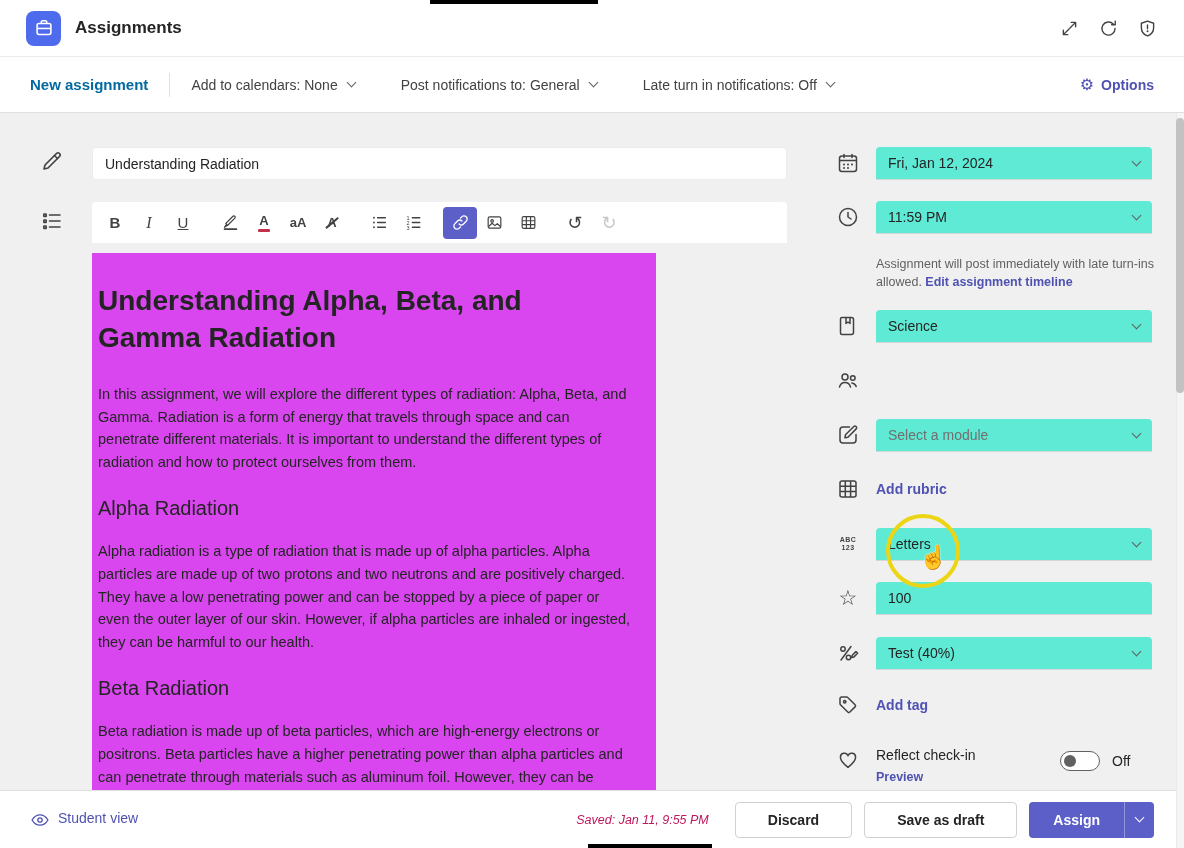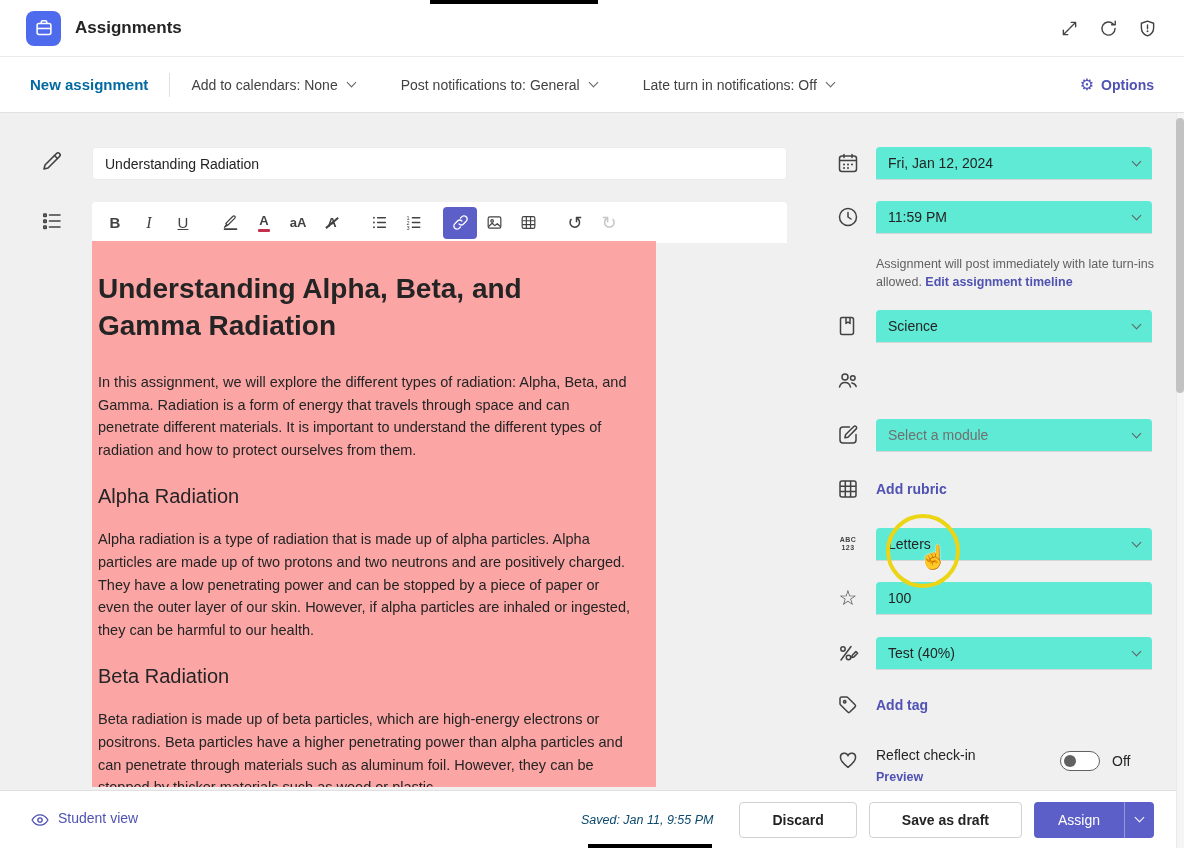--- a/index.html
+++ b/index.html
@@ -43,21 +43,21 @@
   .fb-italic { font-style:italic; font-family:"Liberation Serif", serif; font-size:16px; }
   .fb-underline { text-decoration:underline; }
   .fb-size { font-size:13px; font-weight:600; }
   .fc-wrap { display:flex; flex-direction:column; align-items:center; line-height:1; }
   .fc-a { font-size:13px; font-weight:700; }
   .fc-bar { width:12px; height:3px; background:#c4314b; margin-top:2px; border-radius:1px; }
   .clear-slash { position:absolute; width:16px; height:1.8px; background:#424242; transform:rotate(-40deg); }
   .fb-undo { font-size:18px; }
   .fb-redo { font-size:18px; color:#c7c7c7; }
 
-  .doc { position:absolute; left:92px; top:128px; width:564px; height:546px; background:#fca5a5; padding:30px 26px 20px 6px; overflow:hidden; cursor:text; }
+  .doc { position:absolute; left:92px; top:140px; width:564px; height:546px; background:#d946ef; padding:30px 26px 20px 6px; overflow:hidden; cursor:text; }
   .doc h1 { font-size:28px; font-weight:700; line-height:1.32; margin:0 0 26px; color:#242424; }
   .doc h2 { font-size:20px; font-weight:700; margin:2px 0 22px; }
   .doc h3 { font-size:20px; font-weight:400; margin:0 0 20px; }
   .doc p { font-size:14.5px; line-height:1.56; margin:0 0 24px; color:#242424; }
 
   
   .side-icon { position:absolute; left:836px; width:24px; height:24px; color:#424242; }
   .side-icon svg { width:100%; height:100%; }
   .field { position:absolute; left:876px; width:276px; height:33px; background:#5eead4; border-bottom:1px solid #d6d6d6; border-radius:4px 4px 0 0; display:flex; align-items:center; padding:0 12px; font-size:14px; color:#242424; cursor:pointer; }
   .field .chev { margin-left:auto; }
@@ -70,25 +70,25 @@
   .reflect-label { position:absolute; left:876px; top:634px; font-size:14px; color:#242424; }
   .reflect-preview { position:absolute; left:876px; top:657px; font-size:12.5px; font-weight:700; color:#4f52b2; cursor:pointer; }
   .toggle { position:absolute; left:1060px; top:638px; width:40px; height:20px; border:1px solid #616161; border-radius:10px; background:#fff; cursor:pointer; }
   .toggle .knob { position:absolute; left:3px; top:50%; transform:translateY(-50%); width:12px; height:12px; border-radius:50%; background:#616161; }
   .toggle-state { position:absolute; left:1112px; top:638px; font-size:14px; color:#242424; line-height:20px; }
 
   
   .footer { position:absolute; bottom:0; left:0; right:0; height:58px; background:#fff; border-top:1px solid #e0e0e0; display:flex; align-items:center; padding:0 30px; gap:12px; }
   .student-view { display:flex; gap:8px; color:#4f52b2; font-weight:400; font-size:14px; cursor:pointer; }
   .student-view svg { width:20px; height:20px; }
-  .saved-text { margin-left:auto; margin-right:14px; font-size:12.5px; font-style:italic; color:#0c4a6e; }
+  .saved-text { margin-left:auto; margin-right:14px; font-size:12.5px; font-style:italic; color:#be185d; }
   .btn { height:36px; border-radius:4px; font-size:14px; font-weight:600; font-family:"Liberation Sans", sans-serif; cursor:pointer; }
   .btn.secondary { background:#fff; border:1px solid #d1d1d1; color:#242424; padding:0 32px; }
   .assign-split { display:flex; height:36px; }
-  .assign-main { background:#5b5fc7; color:#fff; border:none; border-radius:4px 0 0 4px; padding:0 24px; font-size:14px; font-weight:400; cursor:pointer; font-family:"Liberation Sans", sans-serif; }
+  .assign-main { background:#5b5fc7; color:#fff; border:none; border-radius:4px 0 0 4px; padding:0 24px; font-size:14px; font-weight:700; cursor:pointer; font-family:"Liberation Sans", sans-serif; }
   .assign-caret { width:30px; background:#5b5fc7; border-left:1px solid rgba(255,255,255,.35); border-radius:0 4px 4px 0; display:flex; align-items:center; justify-content:center; cursor:pointer; }
   .assign-caret .chev { border-color:#fff; }
 
   
   .scroll-track { position:absolute; right:0; top:113px; width:8px; height:735px; background:#f5f5f5; border-left:1px solid #eaeaea; }
   .scroll-thumb { position:absolute; right:0; top:118px; width:8px; height:275px; background:#c2c2c2; border-radius:4px; cursor:pointer; }
   .artifact { position:absolute; background:#000; height:4px; }
   .artifact.top { left:430px; top:0; width:168px; }
   .artifact.bottom { left:588px; bottom:0; width:124px; }
   .click-ring { position:absolute; left:886px; top:514px; width:74px; height:74px; border:4px solid #ecd515; border-radius:50%; pointer-events:none; }

